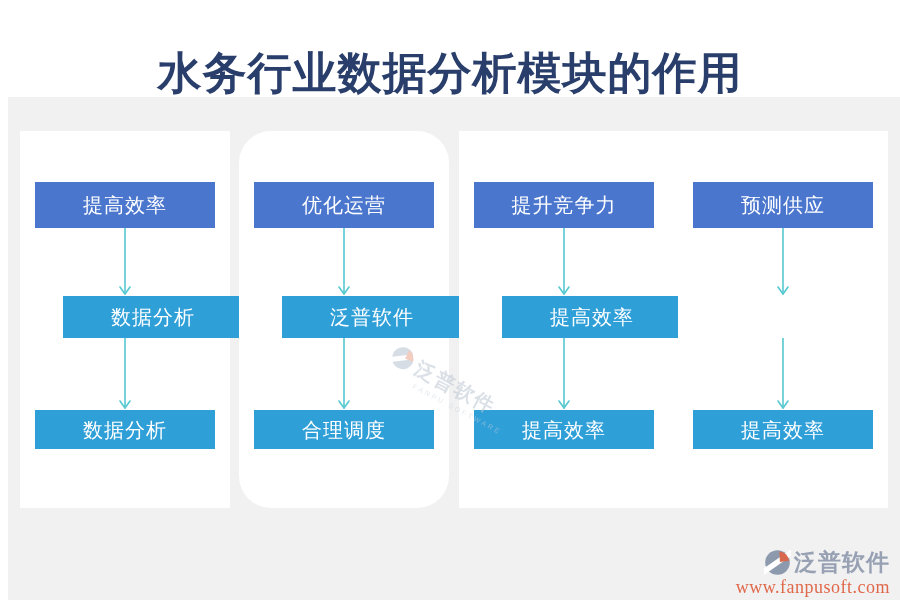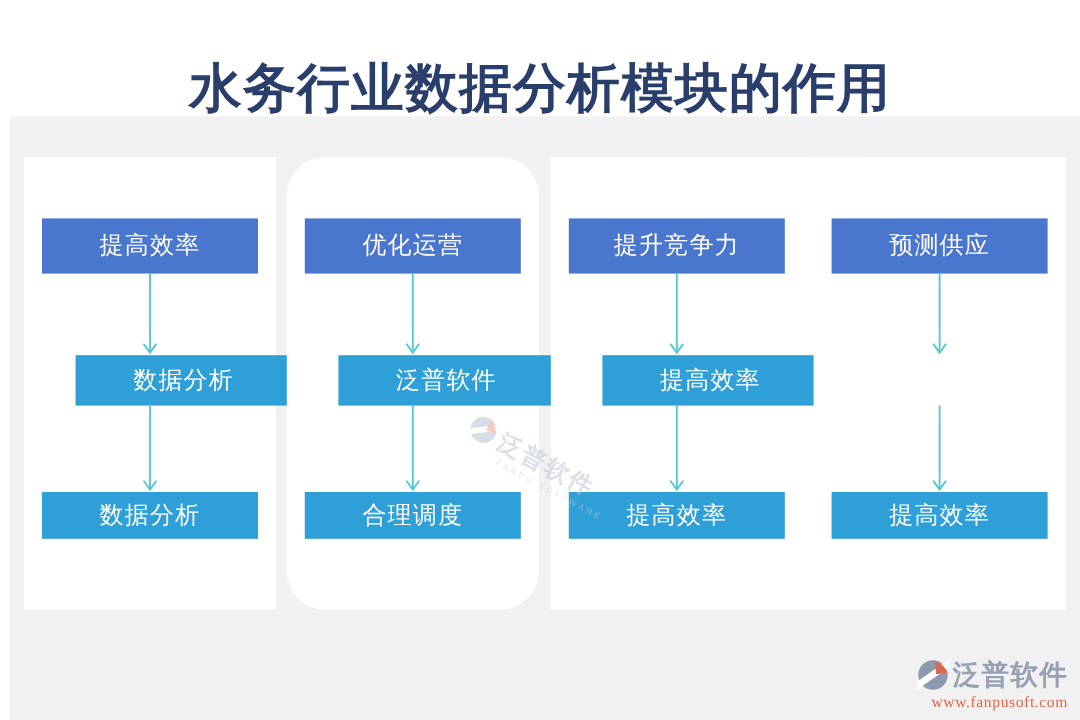--- a/index.html
+++ b/index.html
@@ -54,21 +54,21 @@
   .footer{
     position:absolute;top:549px;right:10px;
     display:flex;flex-direction:column;align-items:flex-end;
   }
   .footer-row{display:flex;align-items:center;gap:3px;}
   .footer-name{
     font-size:23px;font-weight:bold;letter-spacing:1px;
     color:var(--logo-gray,#97a1b3);line-height:1.1;white-space:nowrap;
   }
   .footer-url{
-    font-size:13px;letter-spacing:.5px;margin-top:1px;
+    font-size:18px;letter-spacing:.5px;margin-top:1px;
     color:var(--url,#e0684a);white-space:nowrap;
   }
   .logo-icon{display:block;}
 </style>
 </head>
 <body>
 
 <div class="stage">
 
   <h1 class="title">水务行业数据分析模块的作用</h1>

